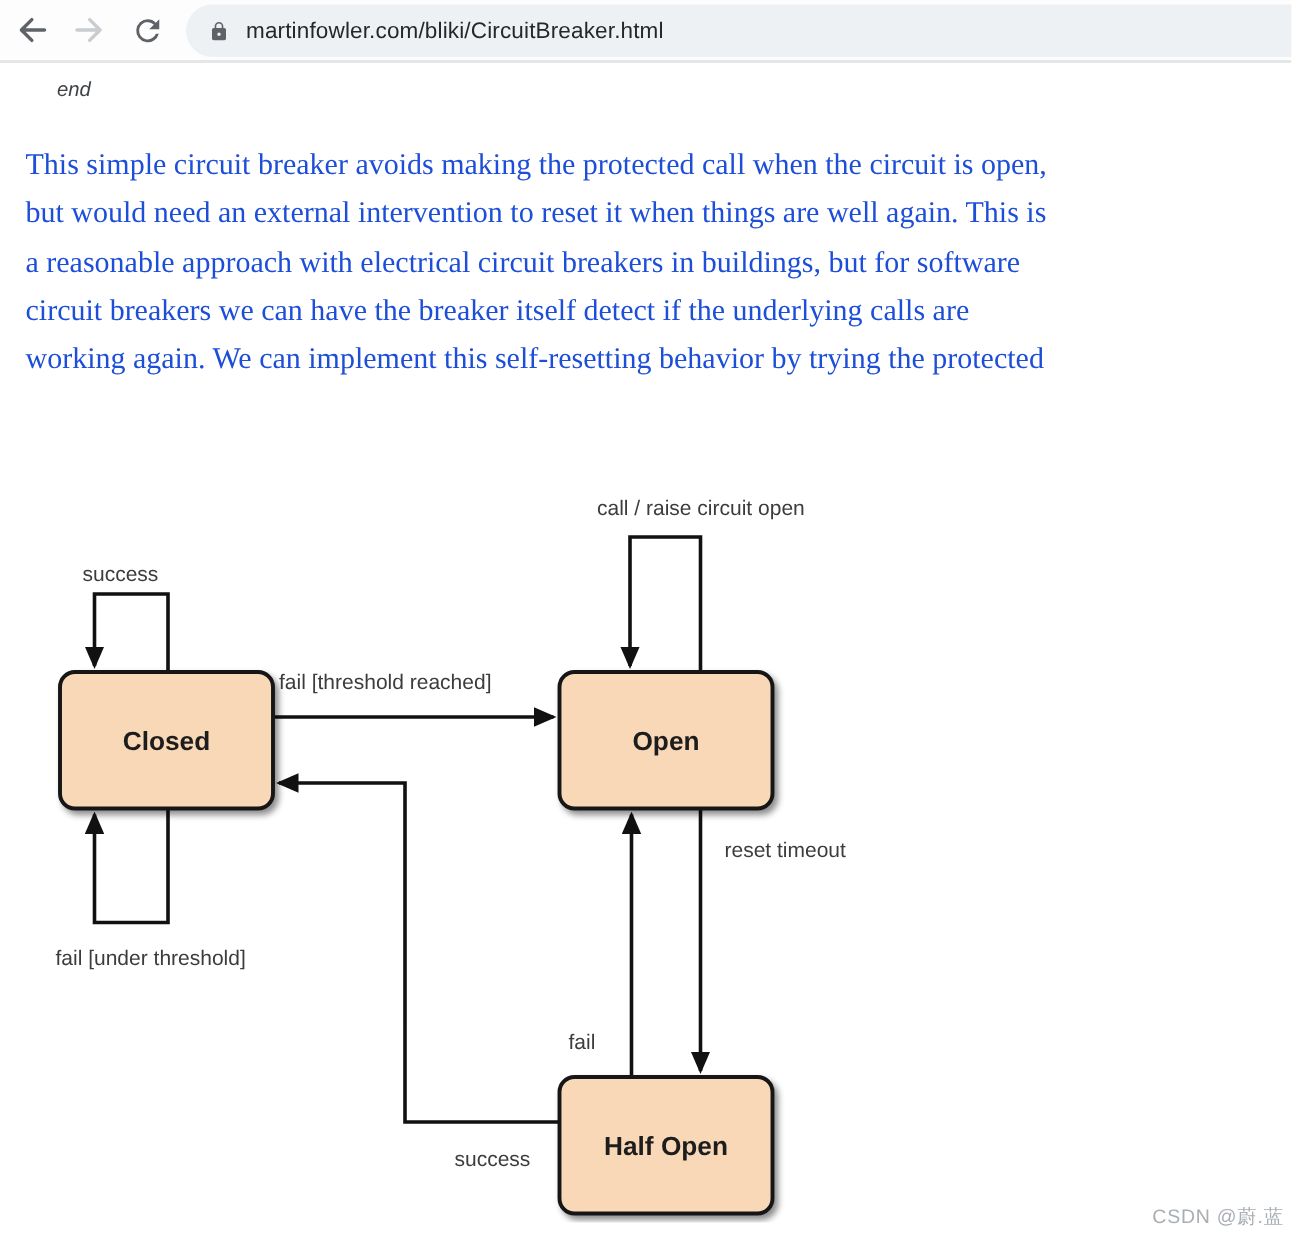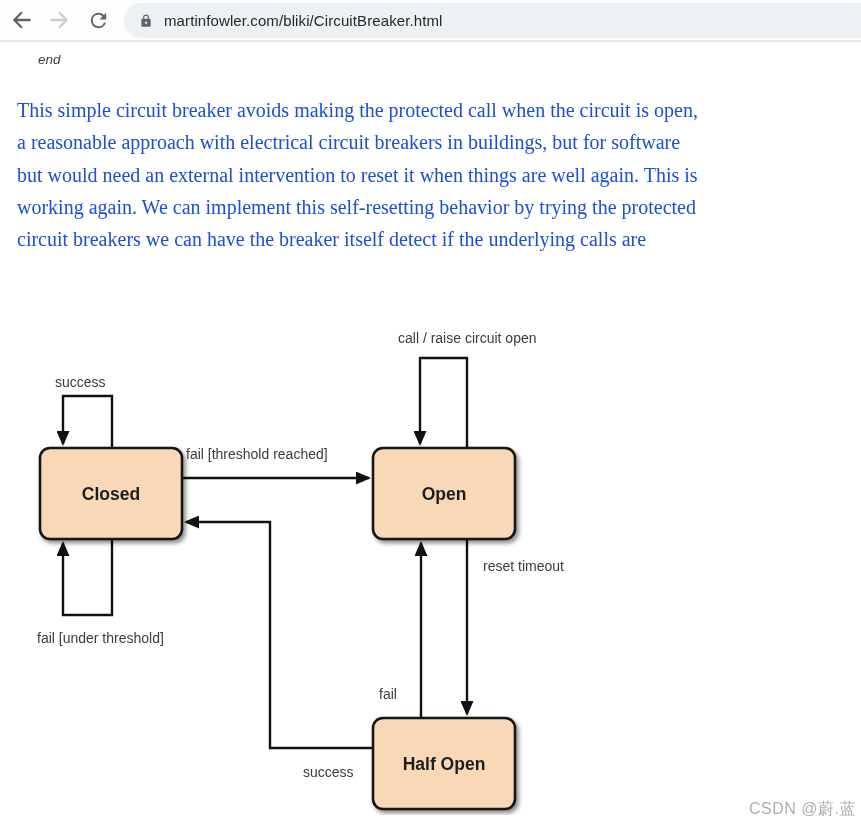--- a/index.html
+++ b/index.html
@@ -25,21 +25,21 @@
   
   .end-label { position: absolute; left: 38px; top: 52px; font-size: 13.5px; color: #3e4347; font-style: italic; }
 
   .paragraph { position: absolute; left: 17px; top: 94px; width: 830px;
                font-family: "Liberation Serif", serif; font-size: 20px;
                color: #1d4ed8; }
   .paragraph .pline { display: block; white-space: nowrap; line-height: 32.3px; }
 
   .diagram { position: absolute; left: 0; top: 325px; width: 861px; height: 490px; }
 
-  .watermark { position: absolute; right: 5px; bottom: 10px; font-size: 16px;
+  .watermark { position: absolute; right: 5px; bottom: 10px; font-size: 13px;
                color: #a9aeb3; letter-spacing: 0.5px; }
 
   
   text.t-label { font-family: "Liberation Sans", sans-serif; font-size: 14px; fill: #3c3c3c; }
   text.t-state { font-family: "Liberation Sans", sans-serif; font-size: 17.5px;
                  font-weight: bold; fill: #1d1d1d; }
 </style>
 </head>
 <body>
 
@@ -74,24 +74,24 @@
         </svg>
       </span>
       <span class="url-text">martinfowler.com/bliki/CircuitBreaker.html</span>
     </div>
   </header>
 
   <div class="end-label">end</div>
 
   <p class="paragraph">
     <span class="pline">This simple circuit breaker avoids making the protected call when the circuit is open,</span>
+    <span class="pline">but would need an external intervention to reset it when things are well again. This is</span>
     <span class="pline">a reasonable approach with electrical circuit breakers in buildings, but for software</span>
-    <span class="pline">but would need an external intervention to reset it when things are well again. This is</span>
+    <span class="pline">circuit breakers we can have the breaker itself detect if the underlying calls are</span>
     <span class="pline">working again. We can implement this self-resetting behavior by trying the protected</span>
-    <span class="pline">circuit breakers we can have the breaker itself detect if the underlying calls are</span>
   </p>
 
   <div class="diagram">
     <svg width="861" height="490" viewBox="0 0 861 490">
       <defs>
         <marker id="arrow" markerUnits="userSpaceOnUse" markerWidth="15" markerHeight="13" refX="13" refY="6.5" orient="auto">
           <path d="M0,0 L15,6.5 L0,13 z" fill="#111111"></path>
         </marker>
         <filter id="boxshadow" x="-20%" y="-20%" width="150%" height="150%">
           <feDropShadow dx="2.5" dy="3" stdDeviation="2" flood-color="#000" flood-opacity="0.45"></feDropShadow>

